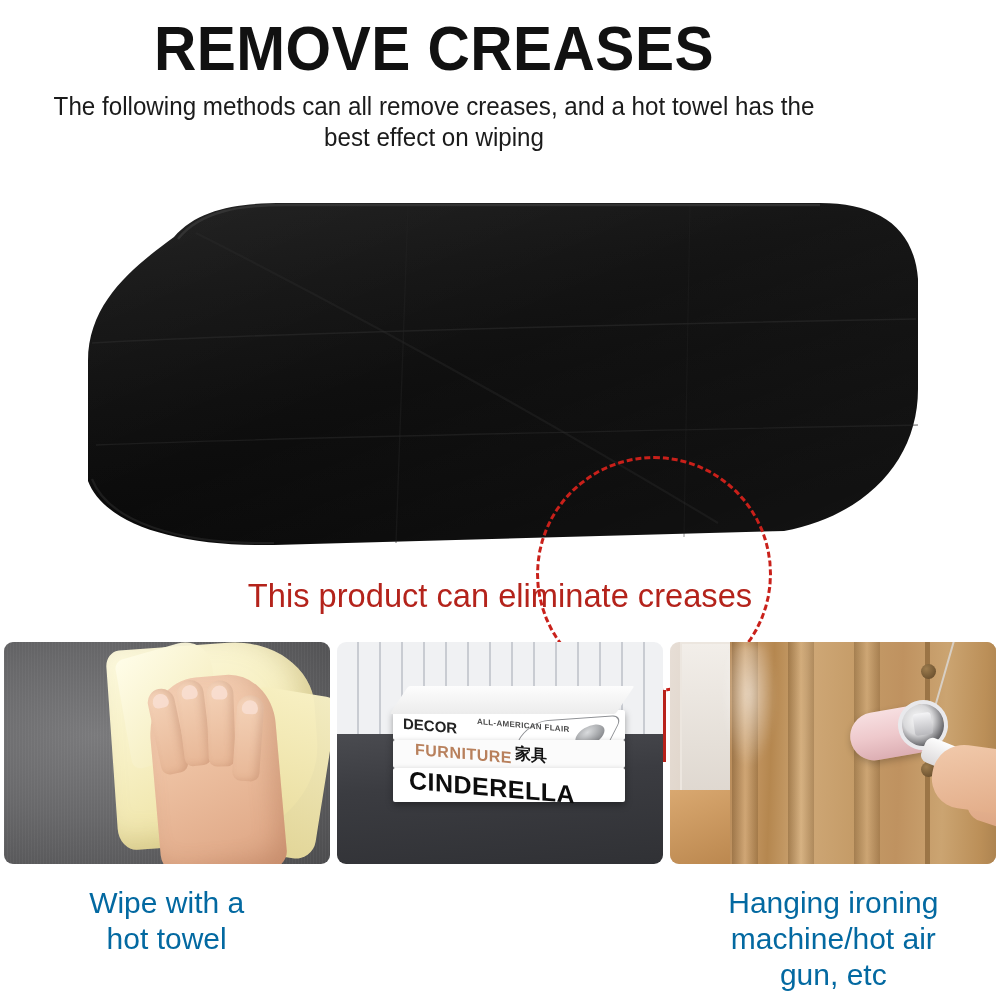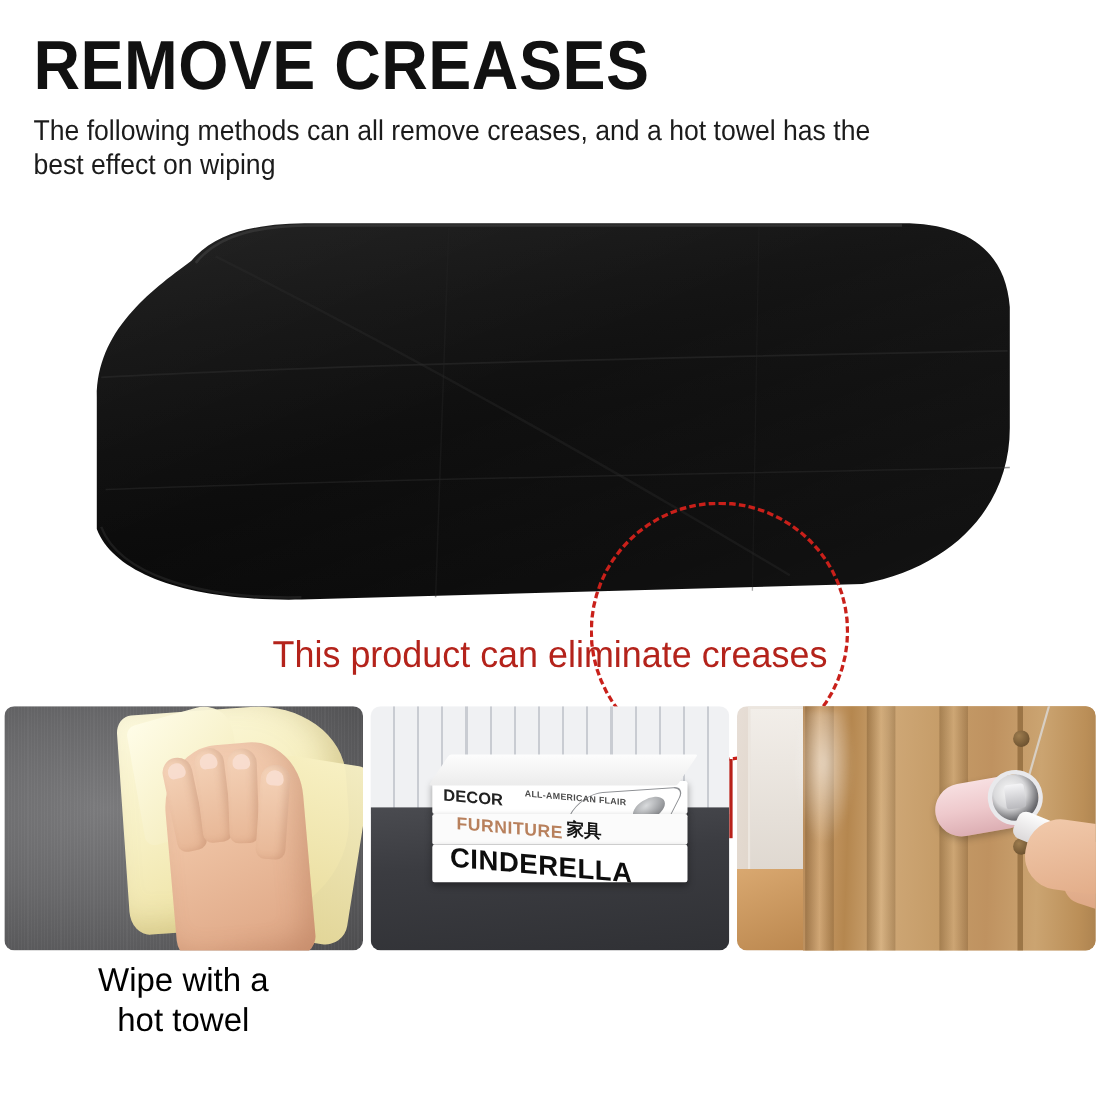--- a/index.html
+++ b/index.html
@@ -11,22 +11,23 @@
   }
   #page {
     position: relative;
     width: 1000px; height: 1000px;
     background: #ffffff;
   }
 
   
   #header-block {
     position: absolute;
-    left: 0; top: 27px;
+    left: 0; top: 15px;
     width: 868px;
+    text-align: center;
   }
   #page-title {
     font-size: 63px;
     line-height: 66px;
     font-weight: 700;
     letter-spacing: 0.5px;
     color: #111111;
     font-family: "Liberation Sans", sans-serif;
     transform: scaleX(0.93);
   }
@@ -94,26 +95,26 @@
     align-items: center;
   }
   .photo {
     position: relative;
     width: 326px; height: 222px;
     border-radius: 9px;
     overflow: hidden;
     flex: 0 0 auto;
   }
   .panel-caption {
-    margin-top: 10px;
+    margin-top: 21px;
     width: 300px;
     text-align: center;
     font-size: 30px;
     line-height: 36px;
-    color: #000000;
+    color: #0369a1;
     font-weight: 400;
     white-space: pre-line;
   }
 
   
   .p1-bg {
     position: absolute; inset: 0;
     background:
       repeating-linear-gradient(90deg, rgba(255,255,255,0.035) 0 1px, rgba(0,0,0,0) 1px 3px),
       radial-gradient(ellipse at 28% 42%, #7a7a7c 0%, #68686a 45%, #4c4c4e 100%);
@@ -434,16 +435,19 @@
           <div class="p3-button" style="top:126px;"></div>
           <div class="p3-cord"></div>
         </div>
         <div class="p3-steam"></div>
         <div class="p3-steamer-body"></div>
         <div class="p3-steamer-head"></div>
         <div class="p3-steamer-grip"></div>
         <div class="p3-arm"></div>
         <div class="p3-hand"></div>
       </div>
+      <div class="panel-caption">Hanging ironing
+machine/hot air
+gun, etc</div>
     </div>
 
   </div>
 </div>
 
 </body></html>

